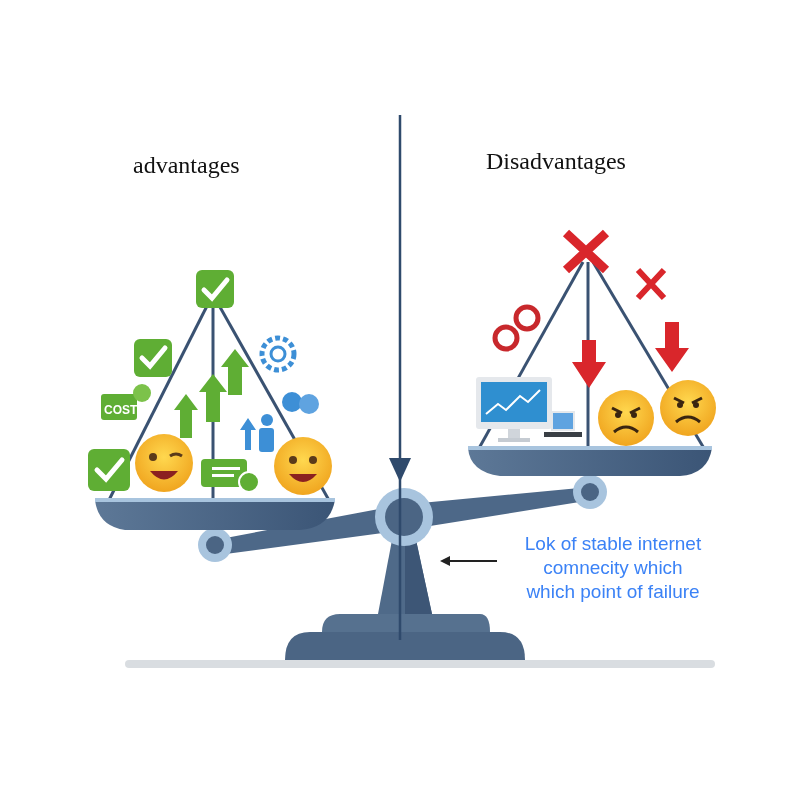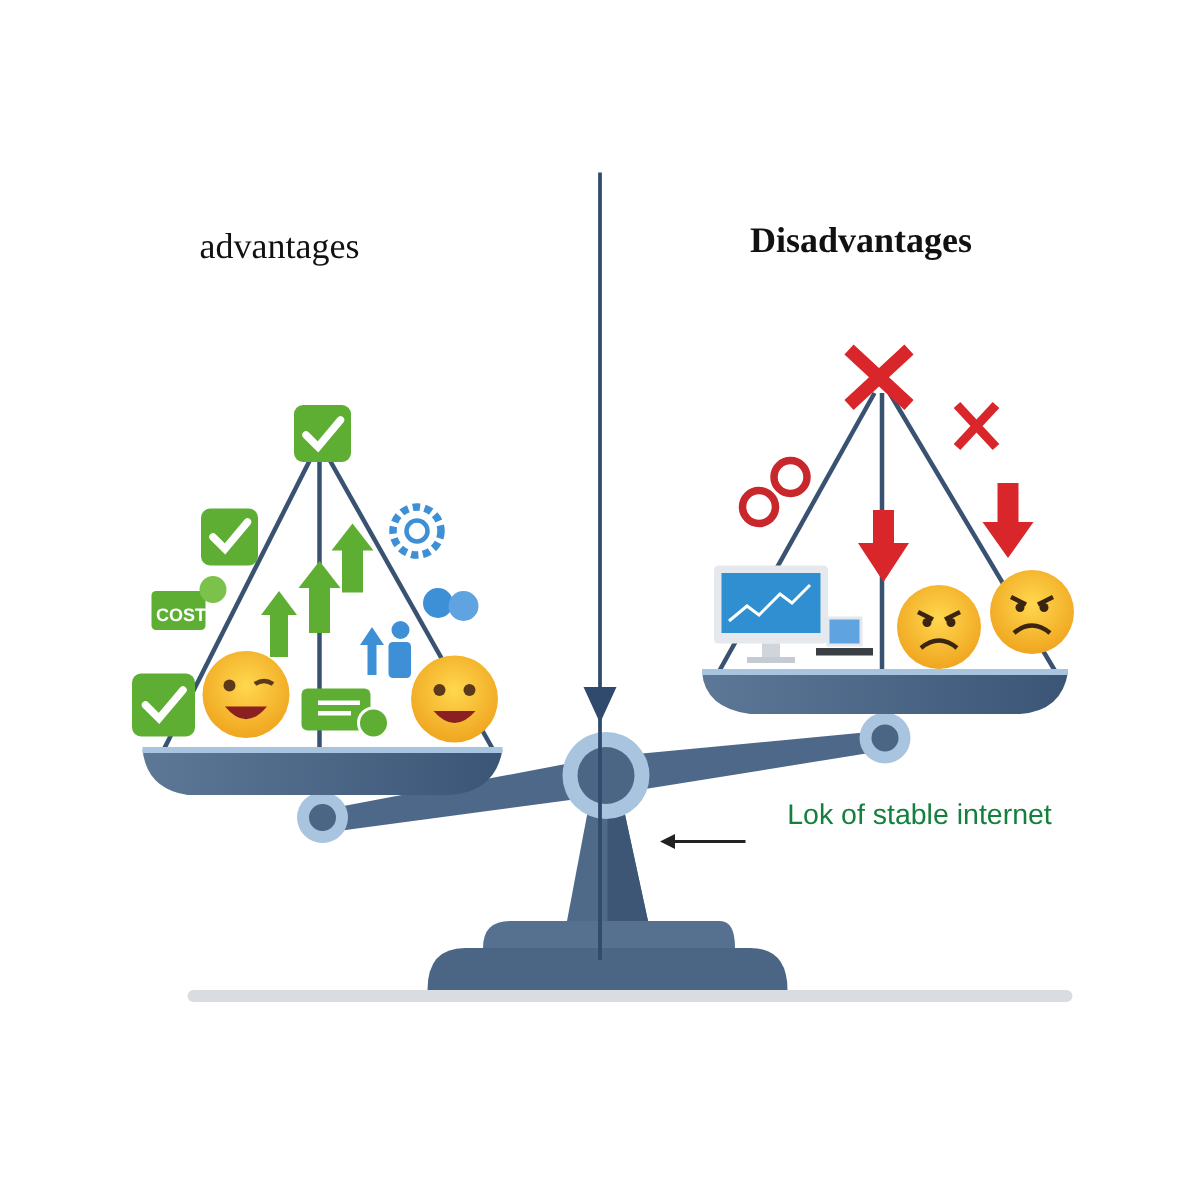--- a/index.html
+++ b/index.html
@@ -1,20 +1,20 @@
 <!DOCTYPE html>
 <html><head>
 <meta charset="utf-8">
 <style>
   html,body{margin:0;padding:0;background:#ffffff;}
   body{width:800px;height:800px;position:relative;overflow:hidden;font-family:"Liberation Sans",sans-serif;}
   .title{position:absolute;font-family:"Liberation Serif",serif;color:#111;font-size:24px;}
   .t-left{left:133px;top:152px;}
-  .t-right{left:500px;top:148px;font-weight:bold;}
-  .note{position:absolute;left:488px;top:532px;width:250px;text-align:center;font-size:19px;line-height:24px;color:#15803d;font-family:"Liberation Sans",sans-serif;}
+  .t-right{left:486px;top:148px;}
+  .note{position:absolute;left:488px;top:532px;width:250px;text-align:center;font-size:19px;line-height:24px;color:#3b82f6;font-family:"Liberation Sans",sans-serif;}
   svg{position:absolute;left:0;top:0;}
   .note-line{display:block;}
 </style>
 </head>
 <body>
 
 <div class="title t-left">advantages</div>
 <div class="title t-right">Disadvantages</div>
 
 <svg width="800" height="800" viewBox="0 0 800 800">
@@ -168,13 +168,15 @@
   </g>
 
   <g>
     <line x1="446" y1="561" x2="497" y2="561" stroke="#222" stroke-width="2"></line>
     <path d="M440 561 L450 556 L450 566 Z" fill="#222"></path>
   </g>
 </svg>
 
 <div class="note">
   <span class="note-line">Lok of stable internet</span>
+  <span class="note-line">comnecity which</span>
+  <span class="note-line">which point of failure</span>
 </div>
 
 </body></html>

